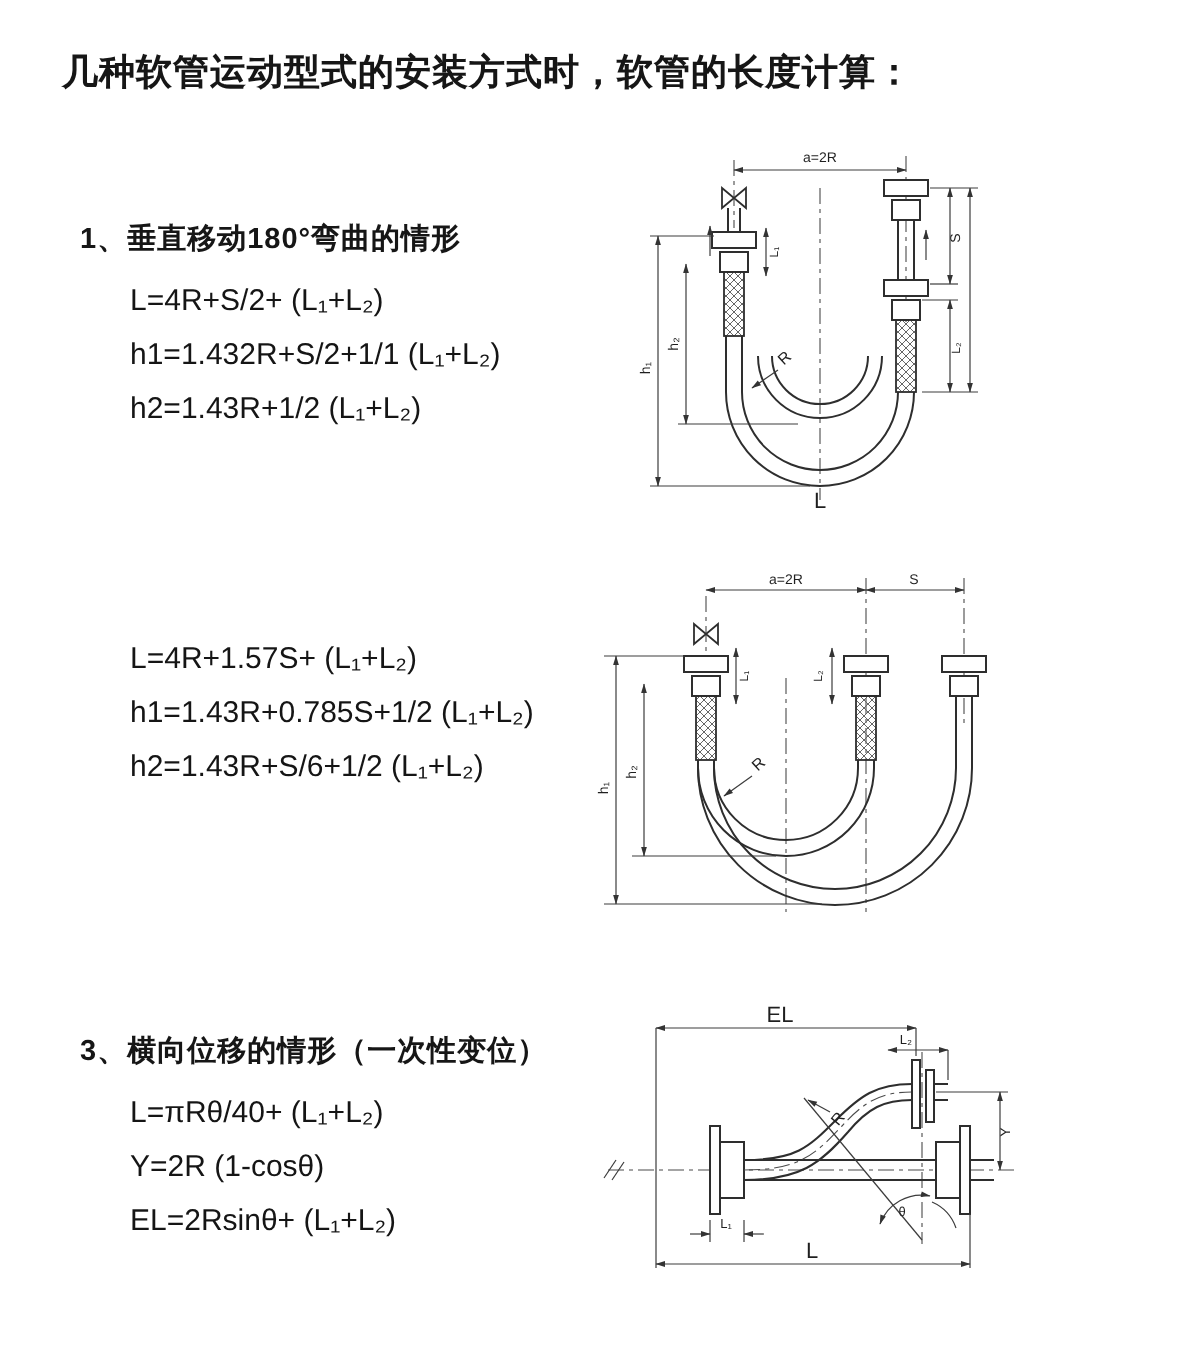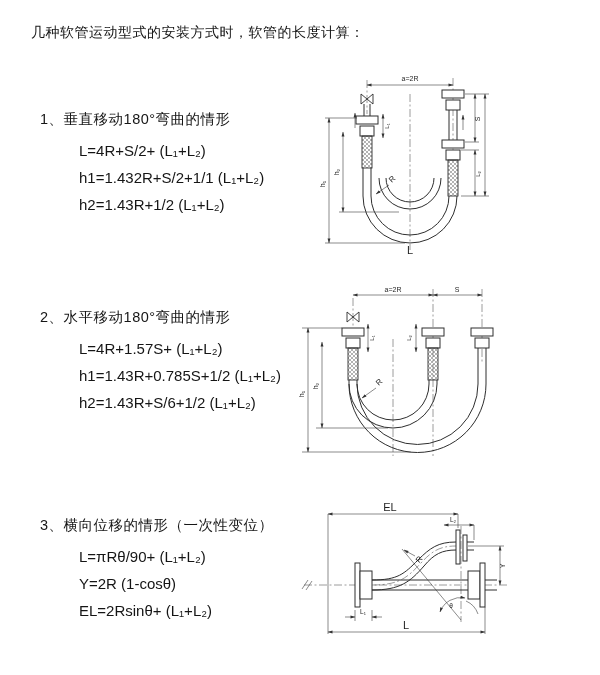--- a/index.html
+++ b/index.html
@@ -4,26 +4,26 @@
 <style>
   html,body{margin:0;padding:0}
   body{
     width:600px;height:675px;position:relative;overflow:hidden;
     background:#ffffff;
     font-family:"Liberation Sans","DejaVu Sans",sans-serif;
     color:#161616;
   }
   .page-title{
     position:absolute;left:31px;top:24px;
-    font-size:14px;font-weight:400;letter-spacing:.5px;color:#161616;
+    font-size:18px;font-weight:700;letter-spacing:.5px;color:#161616;
     white-space:nowrap;
   }
   .sec{position:absolute;left:40px}
-  .sec-head{font-size:14.5px;font-weight:400;letter-spacing:.5px;color:#161616;white-space:nowrap}
-  .formulas{margin:8px 0 0 39px}
+  .sec-head{font-size:14.5px;font-weight:700;letter-spacing:.5px;color:#161616;white-space:nowrap}
+  .formulas{margin:8px 0 0 25px}
   .formula{font-size:15px;line-height:27px;color:#151515;white-space:nowrap}
   .diag{position:absolute}
   .diag svg{display:block}
   svg text{fill:#1f1f1f;font-family:"Liberation Sans","DejaVu Sans",sans-serif}
   .ln{stroke:#2e2e2e;stroke-width:1;fill:none}
   .thin{stroke:#3c3c3c;stroke-width:.6;fill:none}
   .dim{stroke:#3c3c3c;stroke-width:.6;fill:none}
   .cl{stroke:#4a4a4a;stroke-width:.55;fill:none;stroke-dasharray:8 2.5 2 2.5}
   .fl{fill:#ffffff;stroke:#2e2e2e;stroke-width:1}
   .hose{fill:url(#hatch);stroke:#2e2e2e;stroke-width:.9}
@@ -136,21 +136,20 @@
   <g>
     <line class="dim" x1="76" y1="119" x2="63" y2="128" marker-end="url(#ah)"></line>
     <text x="81" y="115" font-size="8" text-anchor="middle" transform="rotate(-42 81 115)">R</text>
   </g>
 
   <text x="97" y="188" font-size="11" text-anchor="middle">L</text>
 </svg>
 </div>
 
 <div class="sec" style="top:308px">
-  <div class="sec-head">2、水平移动180°弯曲的情形</div>
   <div class="formulas">
     <div class="formula">L=4R+1.57S+ (L₁+L₂)</div>
     <div class="formula">h1=1.43R+0.785S+1/2 (L₁+L₂)</div>
     <div class="formula">h2=1.43R+S/6+1/2 (L₁+L₂)</div>
   </div>
 </div>
 
 <div class="diag" style="left:286px;top:284px">
 <svg width="300" height="178" viewBox="0 0 300 178">
 
@@ -229,21 +228,21 @@
   <g>
     <line class="dim" x1="90" y1="104" x2="76" y2="114" marker-end="url(#ah)"></line>
     <text x="95" y="100" font-size="8" text-anchor="middle" transform="rotate(-42 95 100)">R</text>
   </g>
 </svg>
 </div>
 
 <div class="sec" style="top:516px">
   <div class="sec-head">3、横向位移的情形（一次性变位）</div>
   <div class="formulas">
-    <div class="formula">L=πRθ/90+ (L₁+L₂)</div>
+    <div class="formula">L=πRθ/40+ (L₁+L₂)</div>
     <div class="formula">Y=2R (1-cosθ)</div>
     <div class="formula">EL=2Rsinθ+ (L₁+L₂)</div>
   </div>
 </div>
 
 <div class="diag" style="left:298px;top:502px">
 <svg width="300" height="150" viewBox="0 0 300 150">
 
   <g>
     <line class="cl" x1="6" y1="83" x2="210" y2="83"></line>

